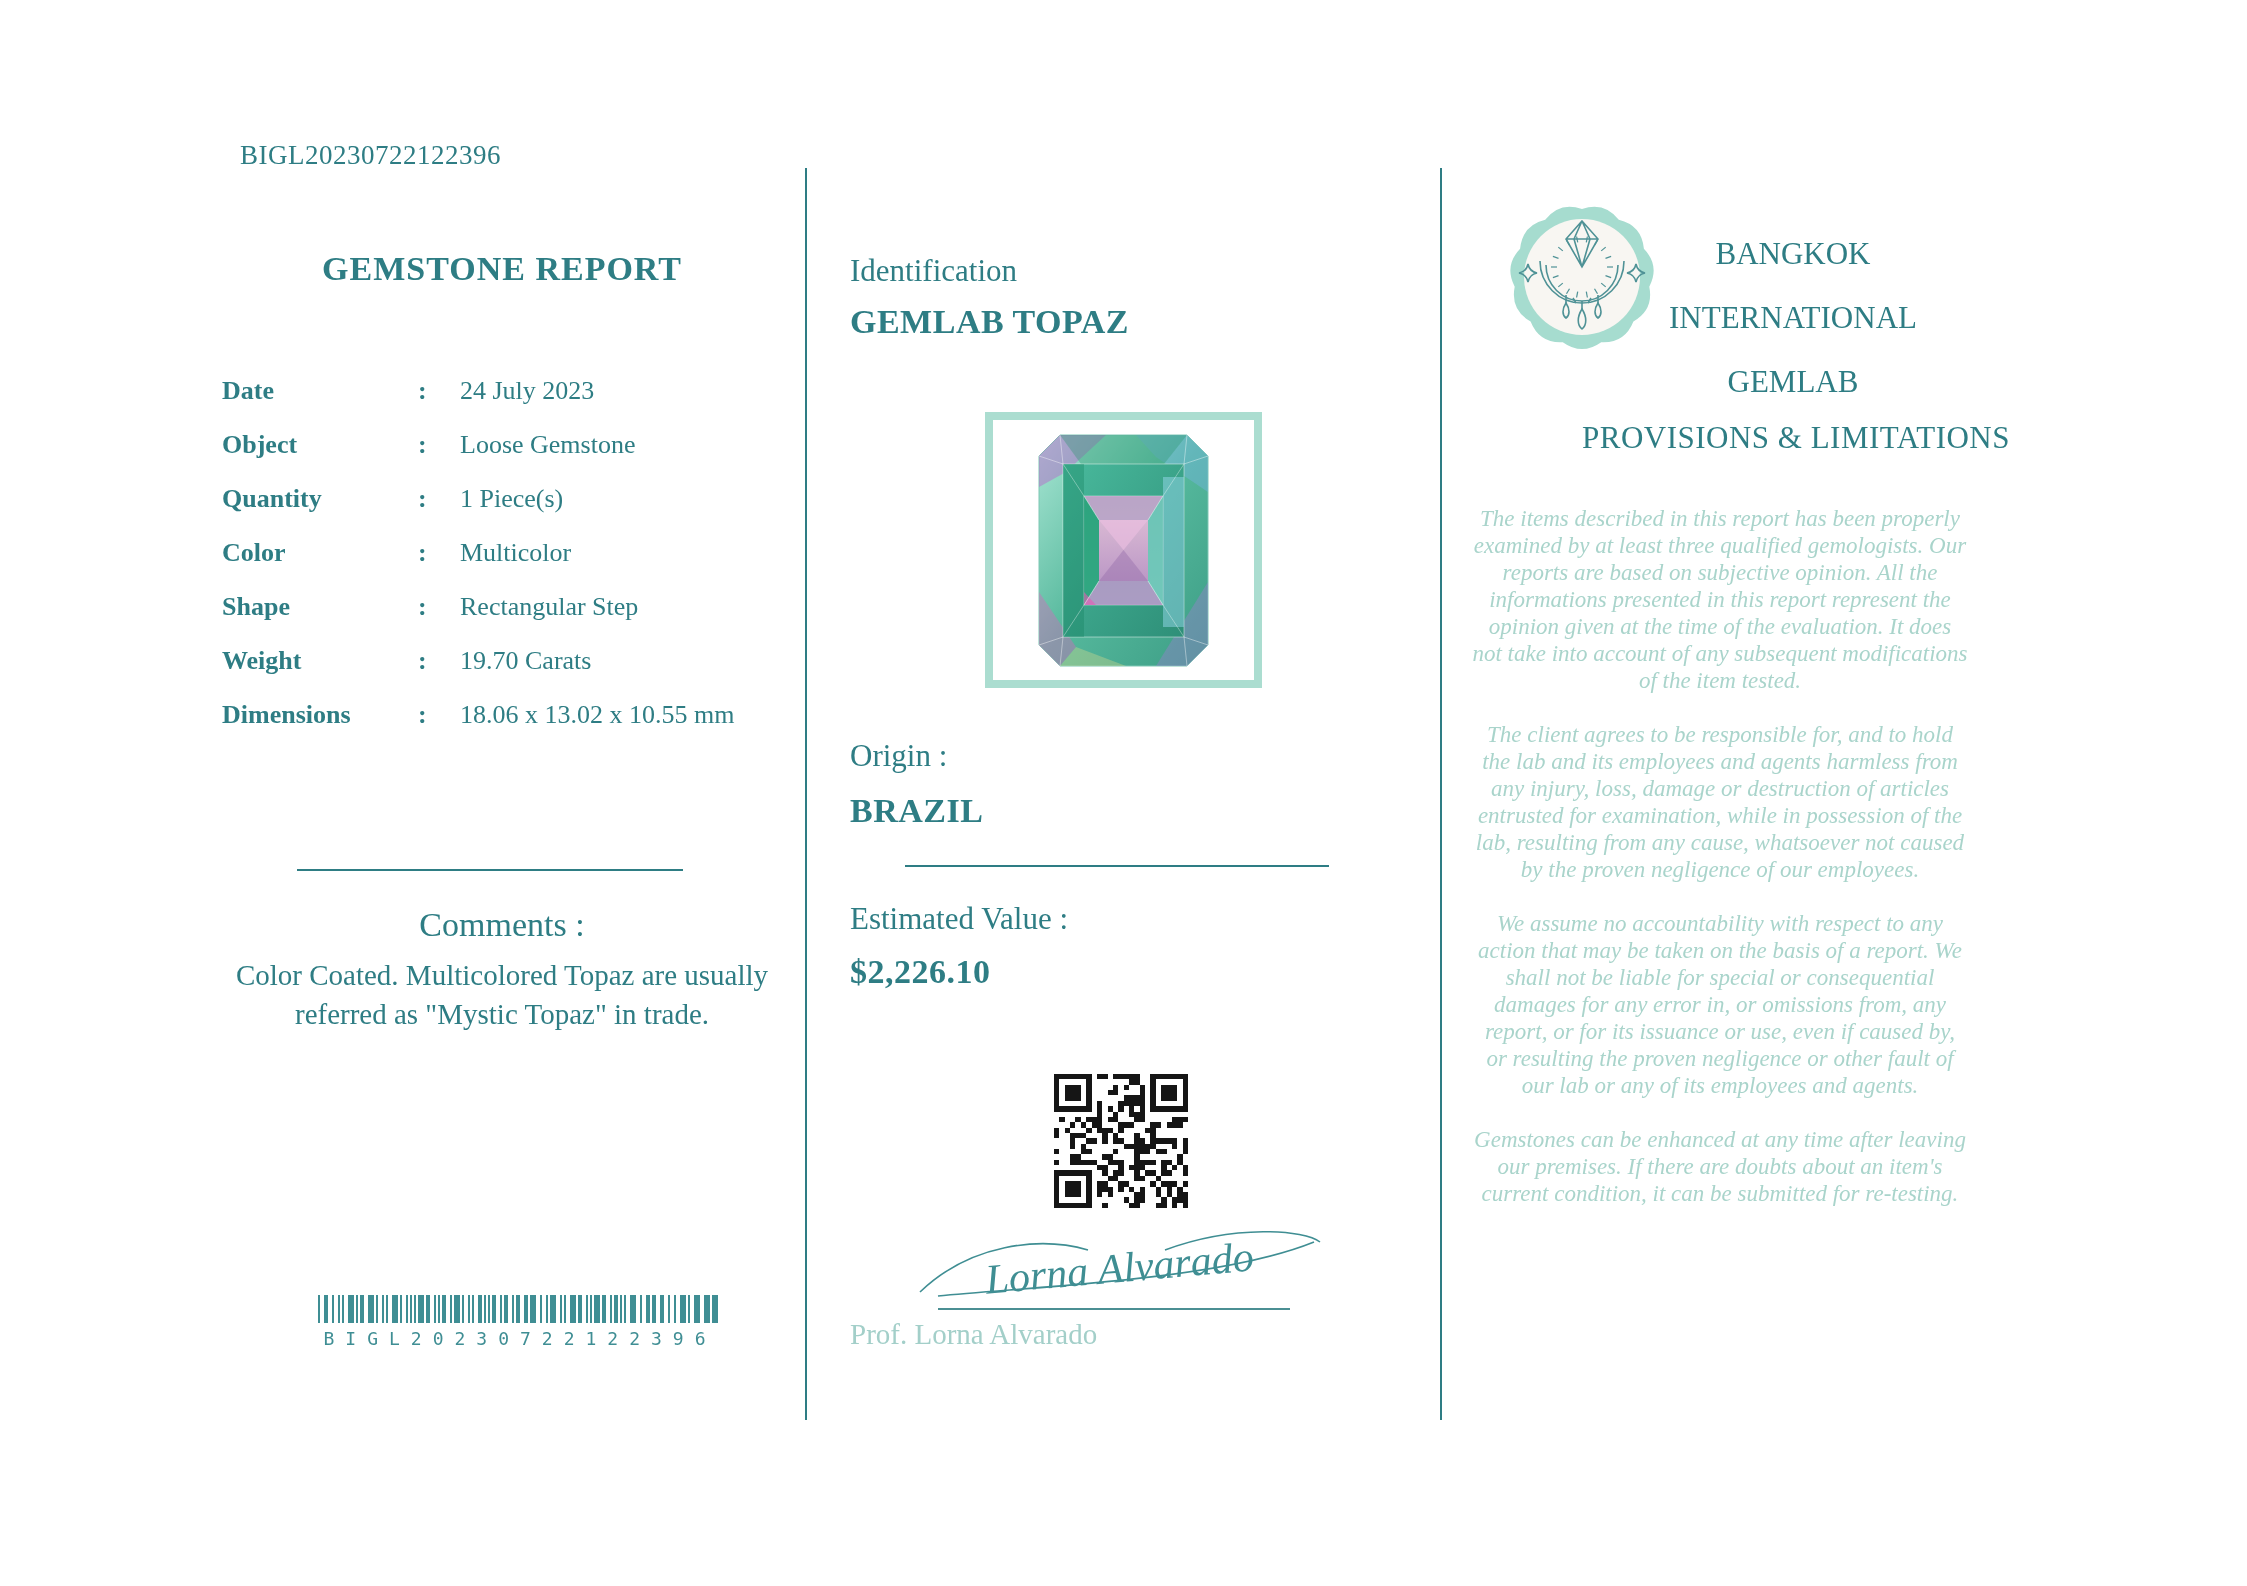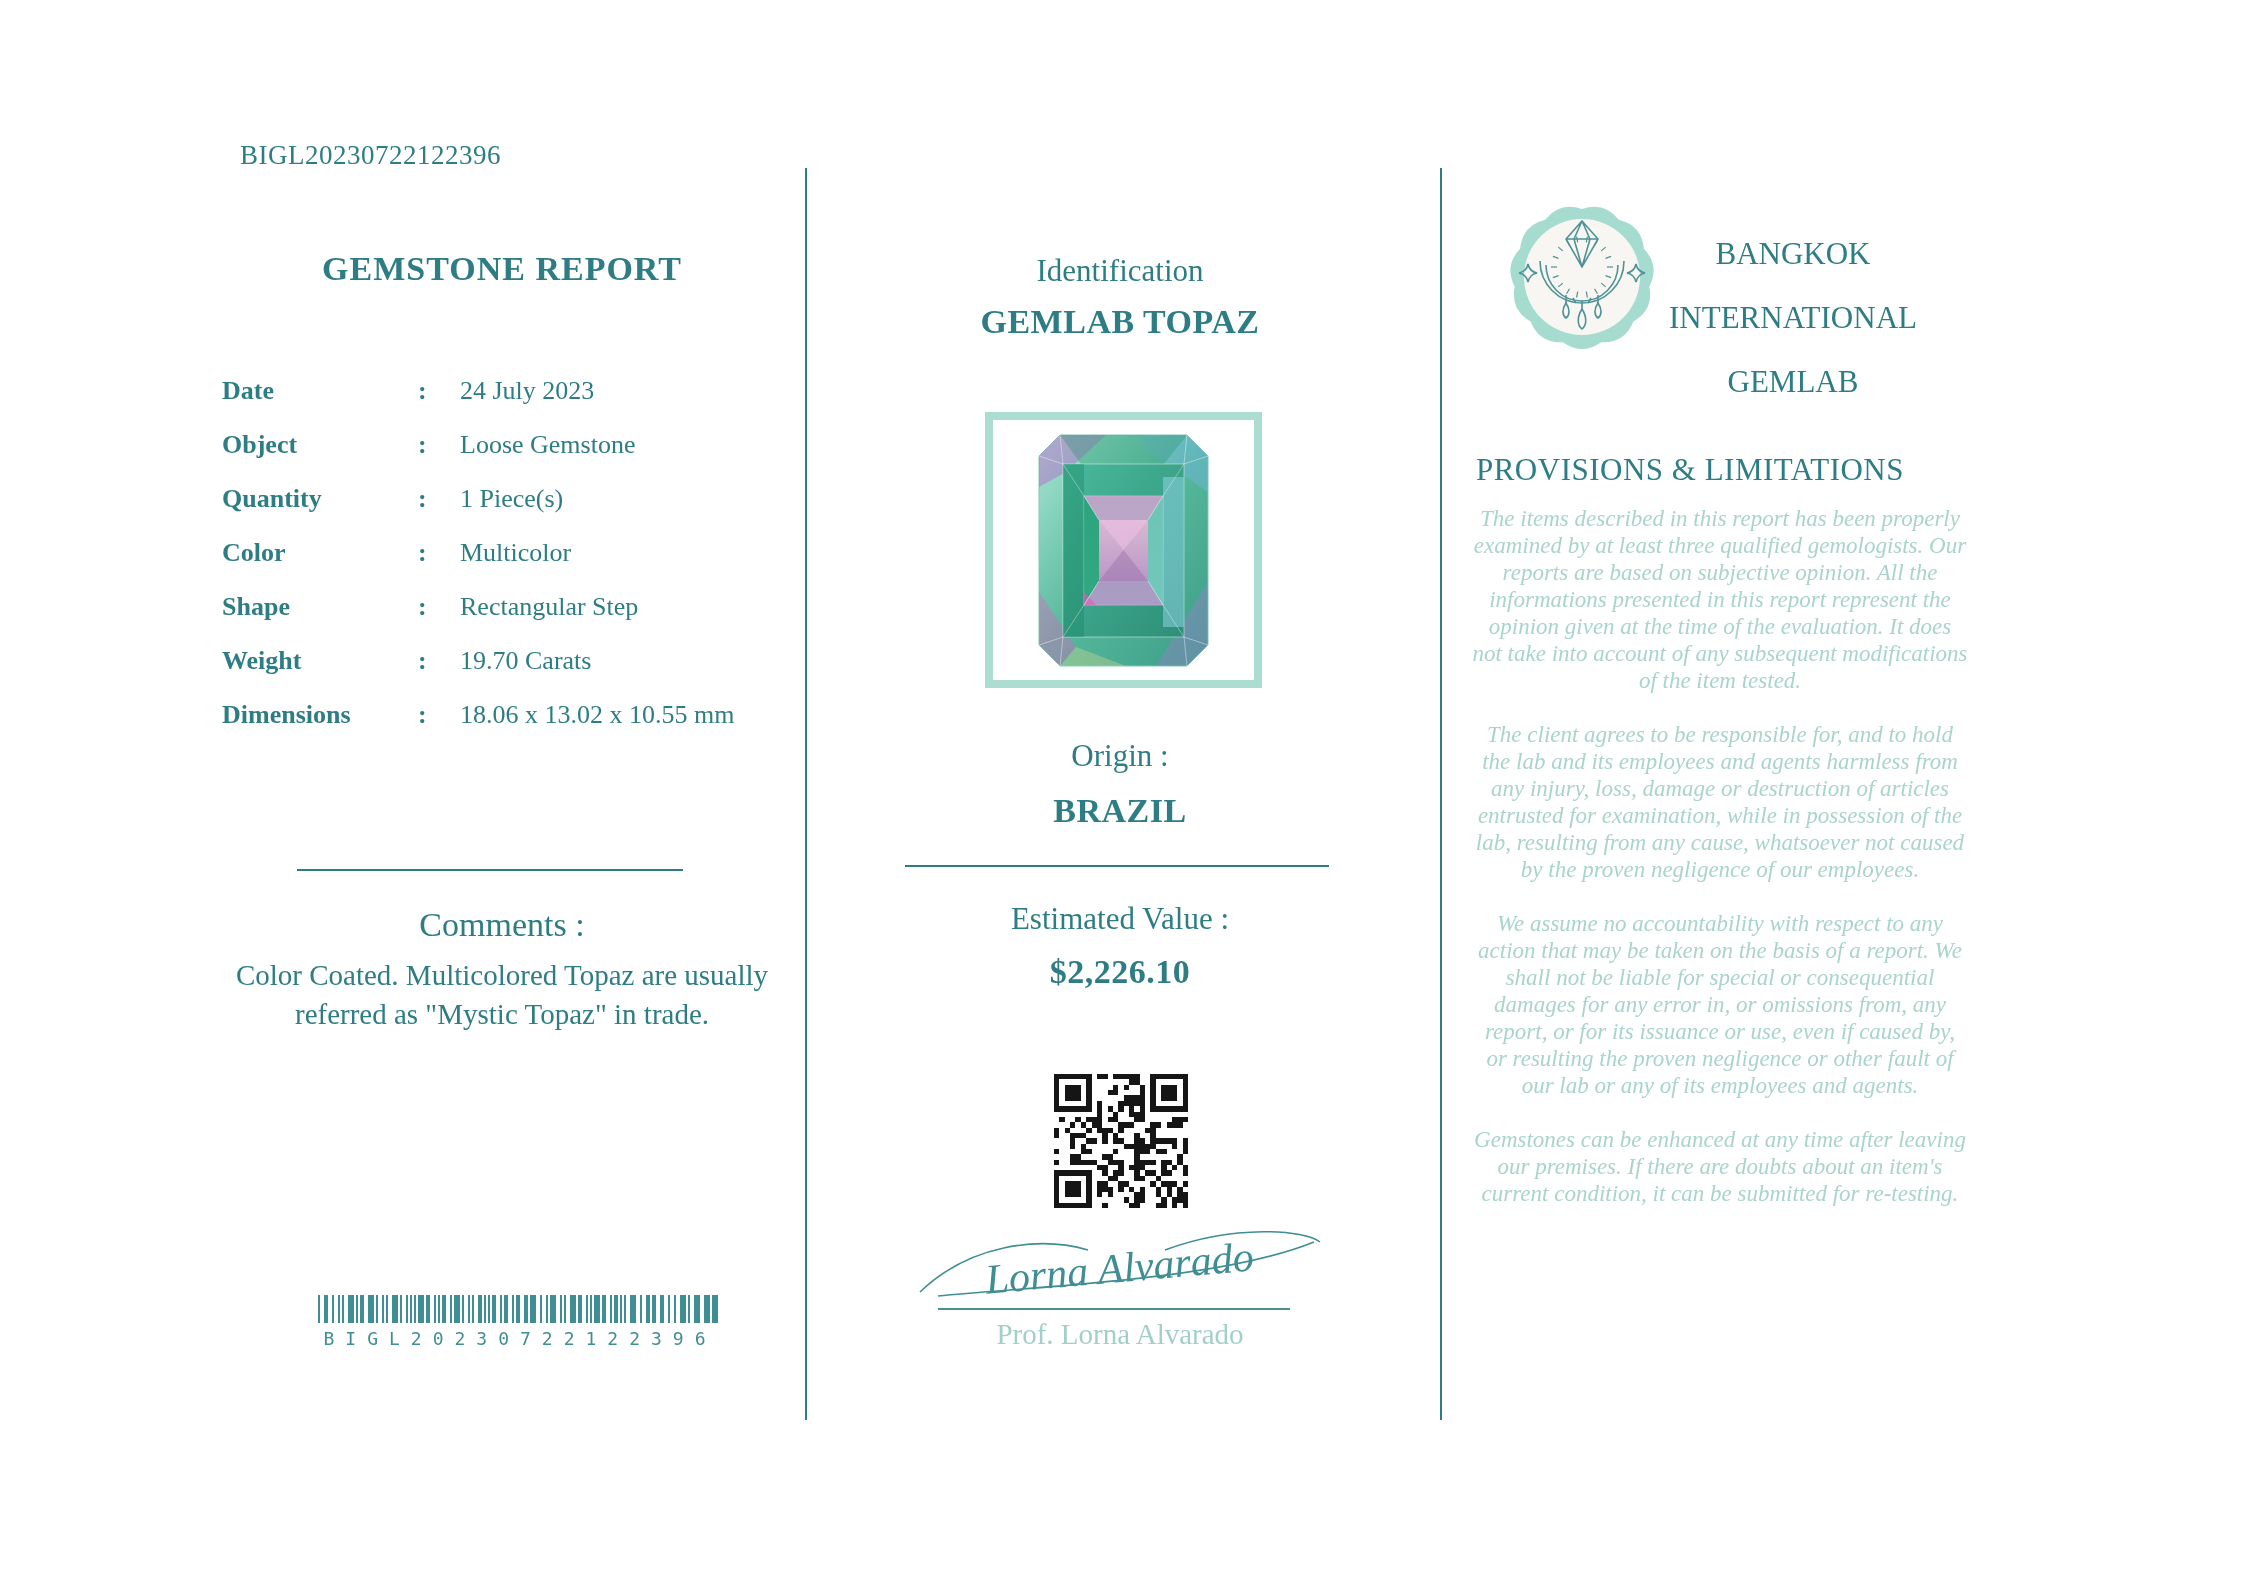--- a/index.html
+++ b/index.html
@@ -23,21 +23,21 @@
   .fvalue{flex:1;}
   .comments-divider{left:297px;top:869px;width:386px;height:2px;background:#2e7d84;}
   .comments{left:212px;top:906px;width:580px;text-align:center;}
   .comments-title{font-size:34px;font-weight:400;}
   .comments-text{font-size:29px;line-height:39px;margin-top:12px;}
   .barcode{left:318px;top:1295px;width:404px;text-align:center;}
   .barcode-text{font-family:"DejaVu Sans Mono",monospace;font-size:18px;letter-spacing:11px;
                 color:#3f8e94;margin-top:1px;white-space:nowrap;}
 
   
-  .mid-text{left:850px;width:540px;text-align:center;}
+  .mid-text{left:850px;width:540px;}
   .t-label{font-size:31px;}
   .t-value{font-size:34px;font-weight:700;letter-spacing:0.5px;}
   #identification-label{top:253px;}
   #identification-value{top:303px;}
   .gem-box{left:985px;top:412px;width:277px;height:276px;border:8px solid #abddd0;
            background:#ffffff;box-sizing:border-box;display:flex;align-items:center;justify-content:center;}
   #origin-label{top:738px;}
   #origin-value{top:792px;}
   .mid-divider{left:905px;top:865px;width:424px;height:2px;background:#2e7d84;}
   #est-label{top:901px;}
@@ -46,21 +46,21 @@
   .signature{left:910px;top:1222px;width:420px;height:88px;}
   .sig-line{left:938px;top:1308px;width:352px;height:2px;background:#4b8f93;}
   .pale{color:#a3cfc9;}
   #prof-name{top:1318px;font-size:29px;}
   #gia-alumni{top:1351px;font-size:29px;}
 
   
   .logo{left:1502px;top:197px;width:160px;height:160px;}
   .lab-name{left:1648px;top:210px;width:290px;text-align:center;font-size:31px;line-height:40px;}
   .lab-name span{display:block;margin-top:24px;}
-  .prov-title{left:1404px;top:420px;width:500px;text-align:right;font-size:31px;letter-spacing:0.5px;margin-top:32px;}
+  .prov-title{left:1546px;top:420px;width:500px;text-align:center;font-size:31px;letter-spacing:0.5px;}
   .paragraphs{left:1472px;top:505px;width:496px;text-align:center;}
   .paragraphs p{font-style:italic;font-size:23px;line-height:27px;color:#a9d4cb;margin:0 0 27px 0;}
 </style>
 </head>
 <body>
 
 <div class="page">
 
   <div class="abs report-number">BIGL20230722122396</div>
 

